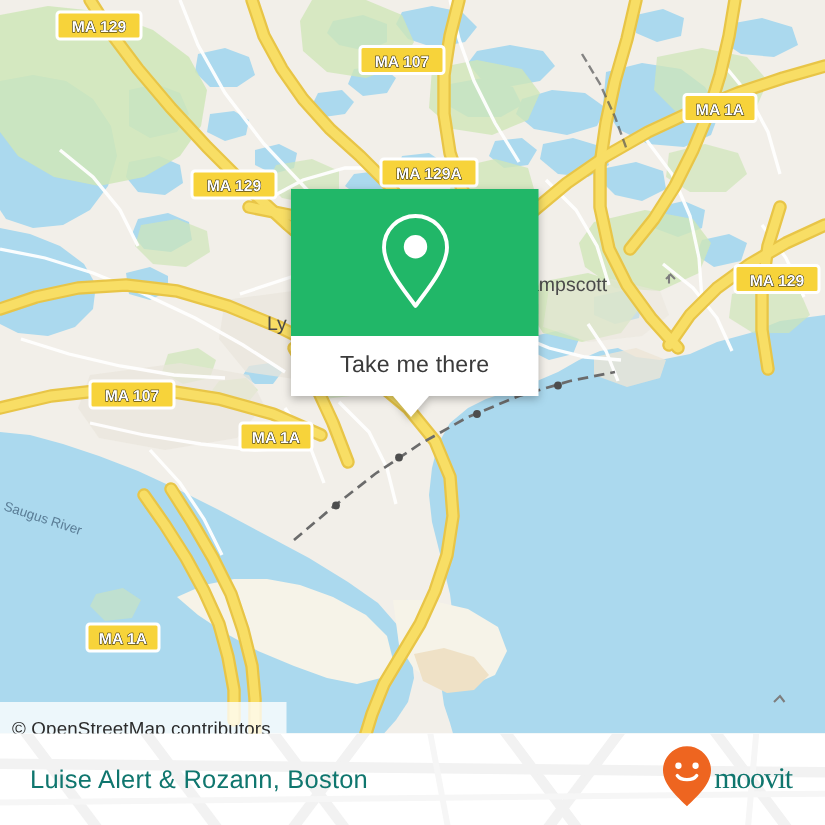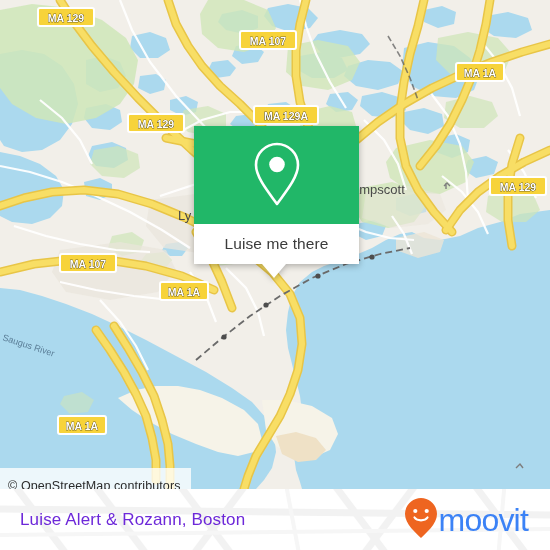--- a/index.html
+++ b/index.html
@@ -108,42 +108,42 @@
     width: 550px;
     height: 61px;
     opacity: 1;
   }
   #footer-title {
     position: absolute;
     left: 20px;
     top: 50%;
     transform: translateY(-50%);
     font-size: 17px;
-    color: #6d28d9;
+    color: #0f766e;
     letter-spacing: 0.15px;
     white-space: nowrap;
     z-index: 3;
   }
   #footer-logo {
     position: absolute;
     right: 22px;
     top: 50%;
     transform: translateY(-50%);
     display: flex;
     align-items: center;
     z-index: 3;
   }
   #footer-logo .logo-mark { display: block; }
   #footer-logo .logo-word {
-    font-size: 32px;
-    color: #3b82f6;
+    font-size: 20px;
+    color: #0f766e;
     letter-spacing: -0.8px;
     line-height: 1;
     margin-left: 1px;
-    font-family: Liberation Sans, sans-serif;
+    font-family: Liberation Serif, serif;
   }
 
   
   .shield-text {
     font-family: "Liberation Sans", sans-serif;
     font-weight: bold;
     font-size: 10.5px;
     fill: #ffffff;
     paint-order: stroke;
     stroke: #000000;
@@ -390,21 +390,21 @@
   <div id="popup">
     <div id="popup-head">
       <span>
         <svg width="58" height="70" viewBox="0 0 58 70" xmlns="http://www.w3.org/2000/svg">
           <path d="M29 4 C17.4 4 8 13.4 8 25 C8 38 22 54 29 64 C36 54 50 38 50 25 C50 13.4 40.6 4 29 4 Z" fill="none" stroke="#ffffff" stroke-width="2.6" stroke-linejoin="round"></path>
           <circle cx="29" cy="24.5" r="7.8" fill="#ffffff"></circle>
         </svg>
       </span>
     </div>
     <div id="popup-body">
-      <span id="popup-label">Luise me there</span>
+      <span id="popup-label">Take me there</span>
     </div>
     <div id="popup-tail"></div>
   </div>
 
   <div id="footer">
     <svg id="footer-watermark" viewBox="0 0 550 61" xmlns="http://www.w3.org/2000/svg">
       <rect x="0" y="0" width="550" height="61" fill="#ffffff"></rect>
       <g stroke="#f2f2f2" stroke-width="7" fill="none" stroke-linecap="round">
         <path d="M10,-10 L70,70"></path>
         <path d="M90,-10 L150,70"></path>

